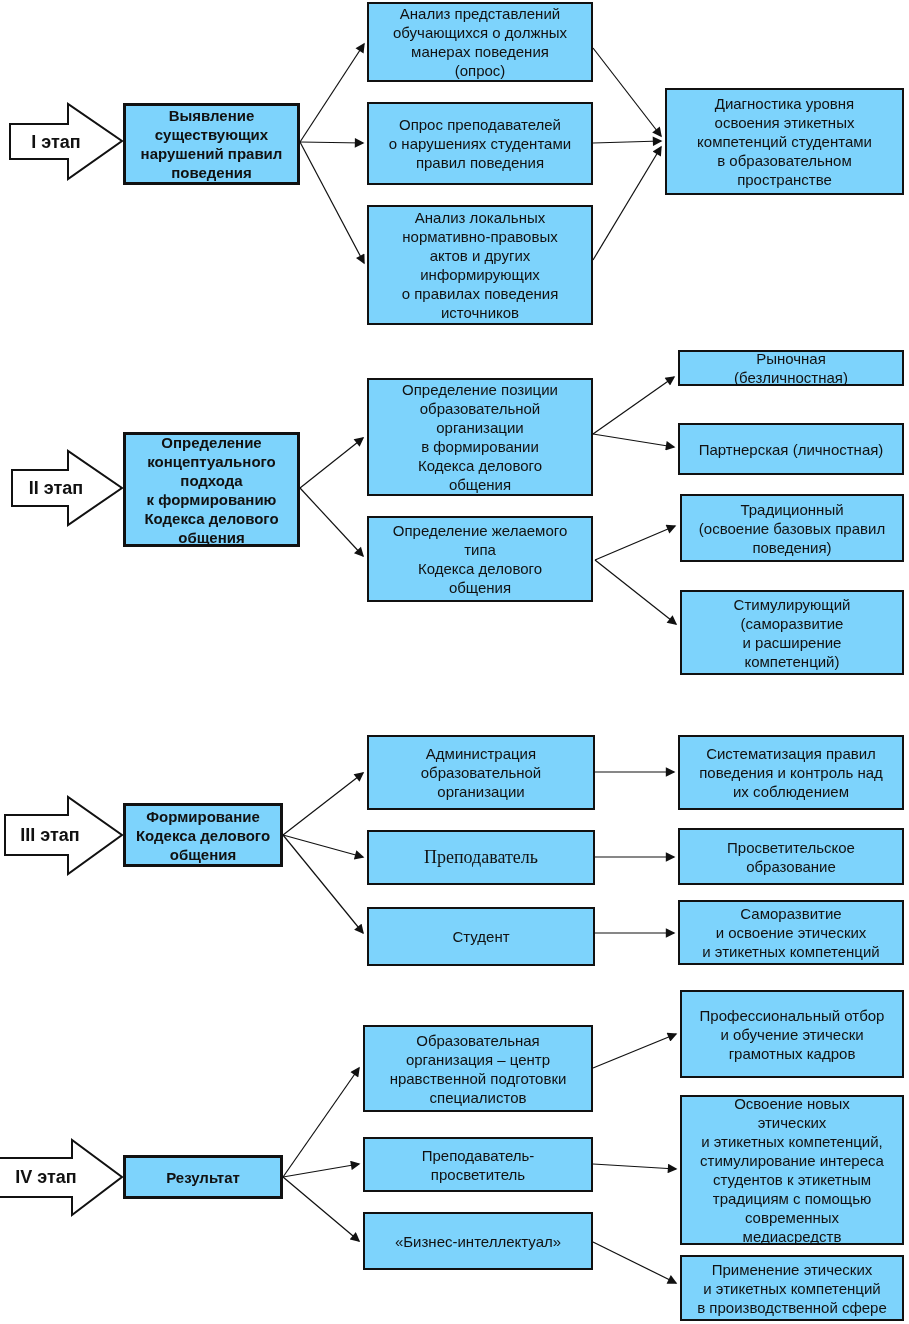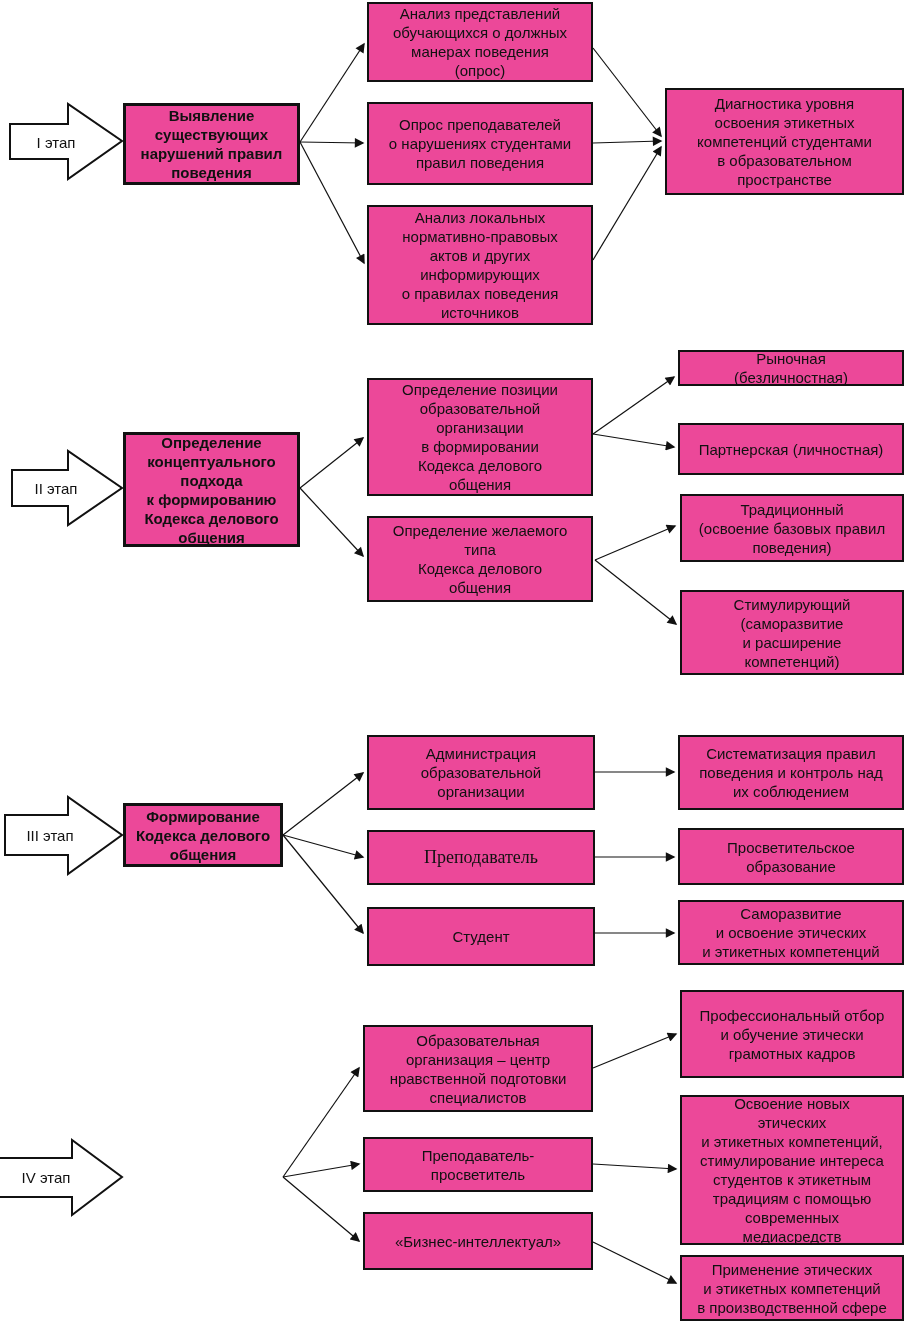--- a/index.html
+++ b/index.html
@@ -4,29 +4,29 @@
 <style>
   html,body{margin:0;padding:0;background:#ffffff;}
   #canvas{
     position:relative;width:909px;height:1324px;background:#ffffff;
     font-family:"Liberation Sans","DejaVu Sans",sans-serif;color:#111;
     overflow:hidden;
   }
   #wires{position:absolute;left:0;top:0;width:909px;height:1324px;}
   .box{
     position:absolute;display:flex;align-items:center;justify-content:center;
-    text-align:center;white-space:pre-line;background:#ec4899;
+    text-align:center;white-space:pre-line;background:#7dd3fc;
     border:2px solid #111;font-size:15px;line-height:19px;
     box-sizing:border-box;padding:1px 2px;
   }
   .box.main{border-width:3px;font-weight:bold;}
   .box.serif{font-family:"Liberation Serif","DejaVu Serif",serif;font-size:18px;}
   .stage-label{
     position:absolute;width:96px;height:22px;display:flex;align-items:center;
-    justify-content:center;font-size:15px;text-align:center;
+    justify-content:center;font-size:18px;text-align:center;font-weight:bold;
   }
 </style>
 </head>
 <body>
 
 <div id="canvas">
 
   <svg id="wires" viewBox="0 0 909 1324" xmlns="http://www.w3.org/2000/svg">
     <defs>
       <marker id="ah" viewBox="0 0 10 10" refX="8.5" refY="5" markerWidth="9" markerHeight="8" orient="auto-start-reverse">
@@ -143,20 +143,21 @@
   <div class="box" style="left:367px;top:907px;width:228px;height:59px">Студент</div>
   <div class="box" style="left:678px;top:735px;width:226px;height:75px">Систематизация правил
 поведения и контроль над
 их соблюдением</div>
   <div class="box" style="left:678px;top:828px;width:226px;height:57px">Просветительское
 образование</div>
   <div class="box" style="left:678px;top:900px;width:226px;height:65px">Саморазвитие
 и освоение этических
 и этикетных компетенций</div>
 
+  <div class="box main" style="left:123px;top:1155px;width:160px;height:44px">Результат</div>
   <div class="box" style="left:363px;top:1025px;width:230px;height:87px">Образовательная
 организация – центр
 нравственной подготовки
 специалистов</div>
   <div class="box" style="left:363px;top:1137px;width:230px;height:55px">Преподаватель-
 просветитель</div>
   <div class="box" style="left:363px;top:1212px;width:230px;height:58px">«Бизнес-интеллектуал»</div>
   <div class="box" style="left:680px;top:990px;width:224px;height:88px">Профессиональный отбор
 и обучение этически
 грамотных кадров</div>

